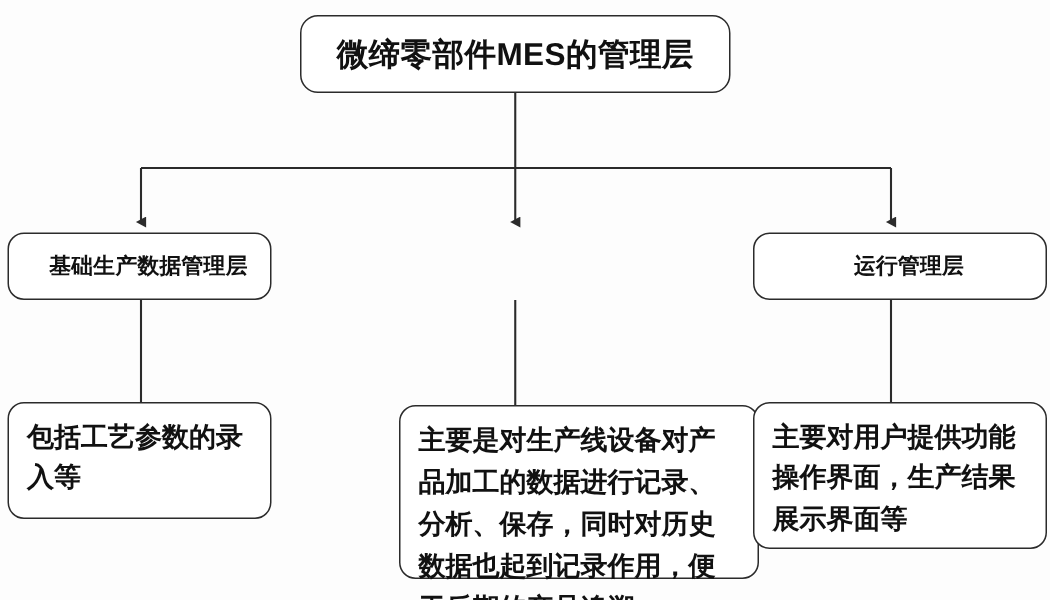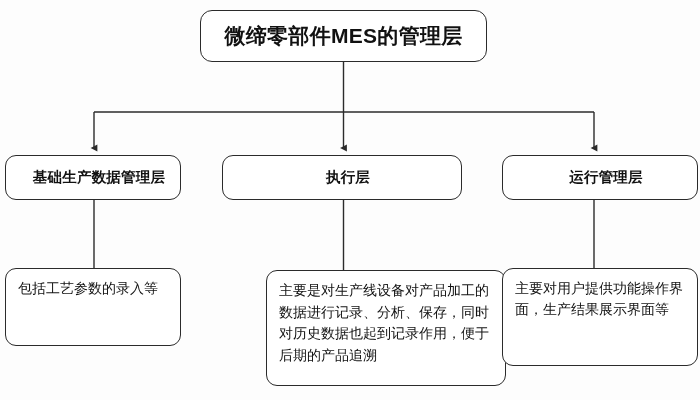--- a/index.html
+++ b/index.html
@@ -73,23 +73,23 @@
     margin-left: 12px;
   }
   
   #node-detail-0 { left: 5px;   top: 268px; width: 176px; height: 78px; }
   #node-detail-1 { left: 222px; top: 270px; width: 240px; height: 116px; margin-left: 44px; }
   #node-detail-2 { left: 502px; top: 268px; width: 196px; height: 98px; }
   .detail {
     padding: 9px 11px 9px 12px;
   }
   .detail .node-label {
-    font-size: 14px;
+    font-size: 18px;
     line-height: 1.52;
-    font-weight: normal;
+    font-weight: bold;
   }
   #node-detail-1 .node-label { line-height: 1.55; }
 </style>
 </head>
 <body>
 
 <div id="diagram">
 
   <svg class="edges" viewBox="0 0 700 400" width="700" height="400" xmlns="http://www.w3.org/2000/svg">
     <defs>
@@ -111,23 +111,20 @@
     <path d="M594,200 L594,268" stroke="#2b2b2b" stroke-width="1.4" fill="none"></path>
   </svg>
 
   <div class="node centered" id="node-title">
     <span class="node-label">微缔零部件MES的管理层</span>
   </div>
 
   <div class="node centered layer" id="node-layer-0">
     <span class="node-label">基础生产数据管理层</span>
   </div>
-  <div class="node centered layer" id="node-layer-1">
-    <span class="node-label">执行层</span>
-  </div>
   <div class="node centered layer" id="node-layer-2">
     <span class="node-label">运行管理层</span>
   </div>
 
   <div class="node para detail" id="node-detail-0">
     <span class="node-label">包括工艺参数的录入等</span>
   </div>
   <div class="node para detail" id="node-detail-1">
     <span class="node-label">主要是对生产线设备对产品加工的数据进行记录、分析、保存，同时对历史数据也起到记录作用，便于后期的产品追溯</span>
   </div>

